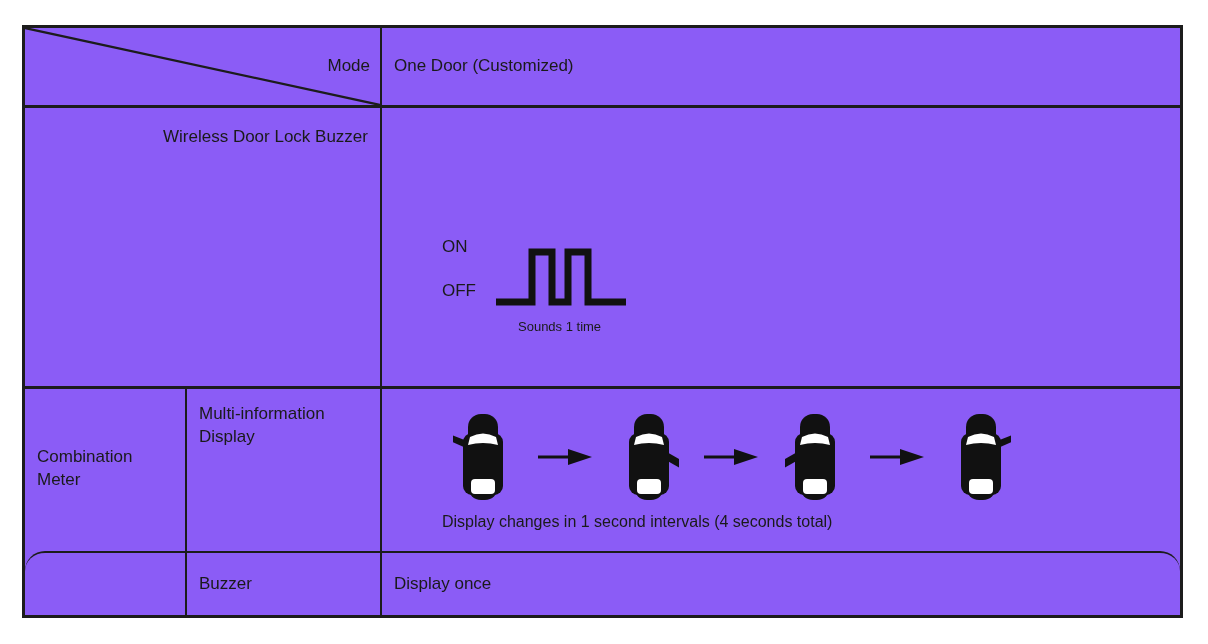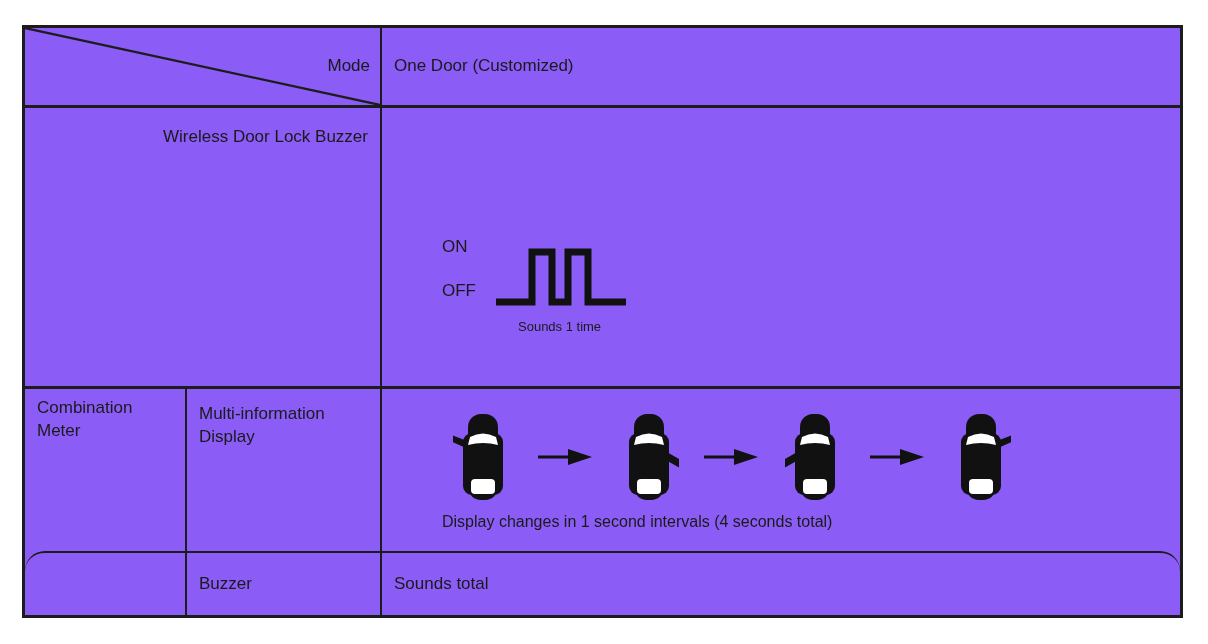--- a/index.html
+++ b/index.html
@@ -85,21 +85,21 @@
 
   .cell-wireless {
     display: flex;
     align-items: flex-start;
     justify-content: flex-end;
     padding-top: 18px;
   }
 
   .cell-combination {
     display: flex;
-    align-items: flex-start;
+    align-items: center;
     padding-top: 8px;
   }
   .cell-mid-label {
     display: flex;
     align-items: flex-start;
     padding-top: 14px;
   }
   .cell-meterbuzz-label,
   .cell-meterbuzz-value {
     display: flex;
@@ -327,18 +327,18 @@
 
     <div class="row row-meterbuzz">
 
       <div class="cell col-a"></div>
 
       <div class="cell col-b cell-meterbuzz-label">
         <span>Buzzer</span>
       </div>
 
       <div class="cell col-value cell-meterbuzz-value">
-        <span>Sounds total</span>
+        <span>Display once</span>
       </div>
     </div>
 
   </div>
 </div>
 
 </body></html>

